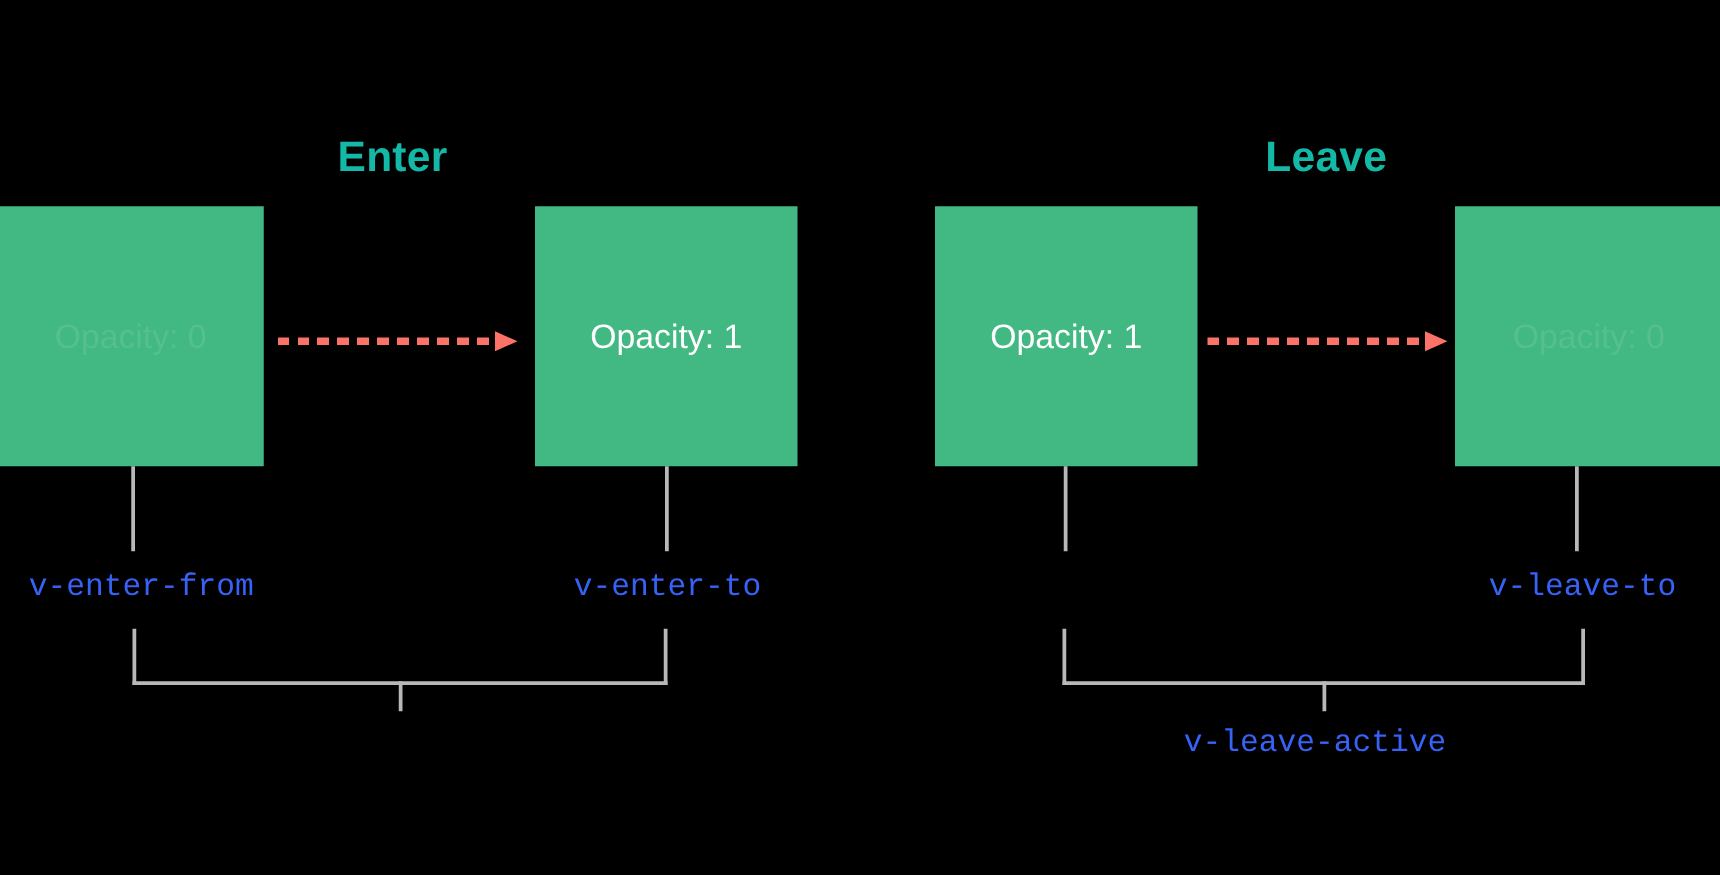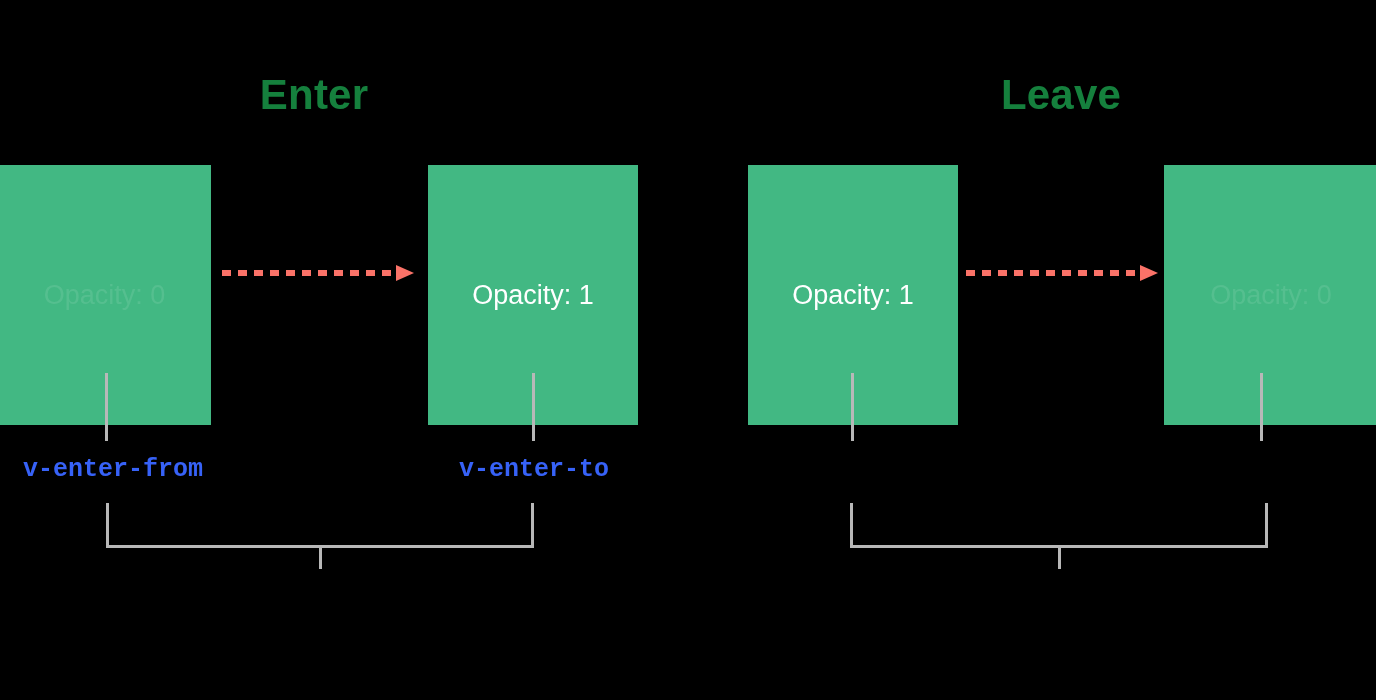--- a/index.html
+++ b/index.html
@@ -12,36 +12,37 @@
     width: 1376px;
     height: 700px;
     background: #000000;
     overflow: hidden;
     font-family: "Liberation Sans", sans-serif;
   }
 
   
   .section-title {
     position: absolute;
-    color: #15803d;
+    color: #14b8a6;
     font-family: "Liberation Sans", sans-serif;
-    font-size: 42px;
+    font-size: 34px;
     font-weight: bold;
     letter-spacing: 0.2px;
     white-space: nowrap;
     transform: translateX(-50%);
+    margin-top: 36px;
   }
   #title-enter { left: 314px; top: 71px; }
   #title-leave { left: 1061px; top: 71px; }
 
   
   .state-box {
     position: absolute;
     top: 165px;
-    height: 260px;
+    height: 208px;
     background: #42b883;
     display: flex;
     align-items: center;
     justify-content: center;
   }
   .state-box .box-label {
     font-family: "Liberation Sans", sans-serif;
     font-size: 27px;
     color: #ffffff;
     white-space: nowrap;
@@ -100,21 +101,21 @@
   #stem-enter-to   { left: 532px;  }
   #stem-leave-from { left: 851px;  }
   #stem-leave-to   { left: 1260px; }
 
   
   .class-label {
     position: absolute;
     color: #3762f7;
     font-family: "Liberation Mono", monospace;
     font-size: 25px;
-    font-weight: bold;
+    font-weight: normal;
     white-space: nowrap;
     transform: translateX(-50%);
     letter-spacing: 0px;
   }
   #label-enter-from { left: 113px;  top: 455px; }
   #label-enter-to   { left: 534px;  top: 455px; }
   #label-leave-from { left: 857px;  top: 455px; }
   #label-leave-to   { left: 1266px; top: 455px; }
 
   #label-enter-active { left: 326px;  top: 580px; }
@@ -184,19 +185,21 @@
     <div class="head"></div>
   </div>
 
   <div id="box-leave-to" class="state-box faded">
     <span class="box-label">Opacity: 0</span>
   </div>
 
   <div id="stem-leave-from" class="stem"></div>
   <div id="stem-leave-to" class="stem"></div>
 
+  <div id="label-leave-to" class="class-label">v-leave-to</div>
 
   <div id="bracket-leave" class="bracket">
     <div class="tick"></div>
   </div>
 
+  <div id="label-leave-active" class="class-label">v-leave-active</div>
 
 </div>
 
 </body></html>

